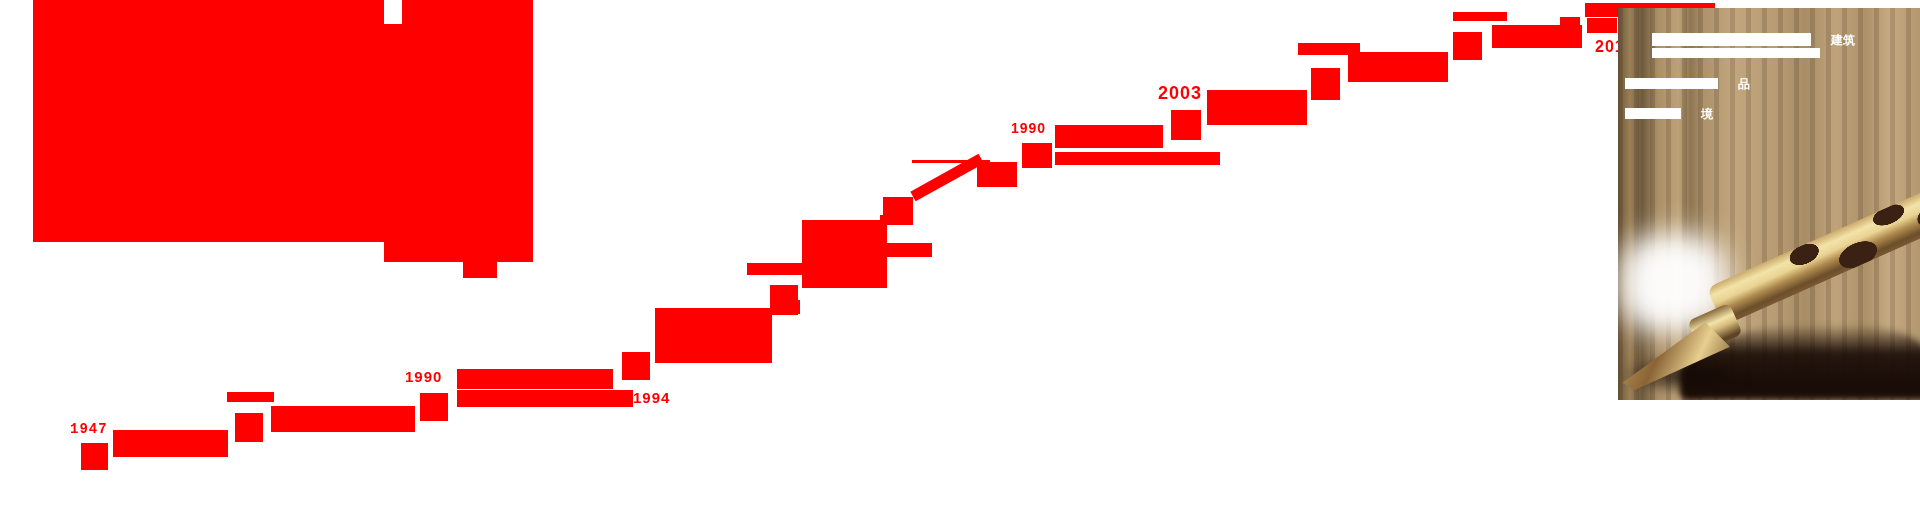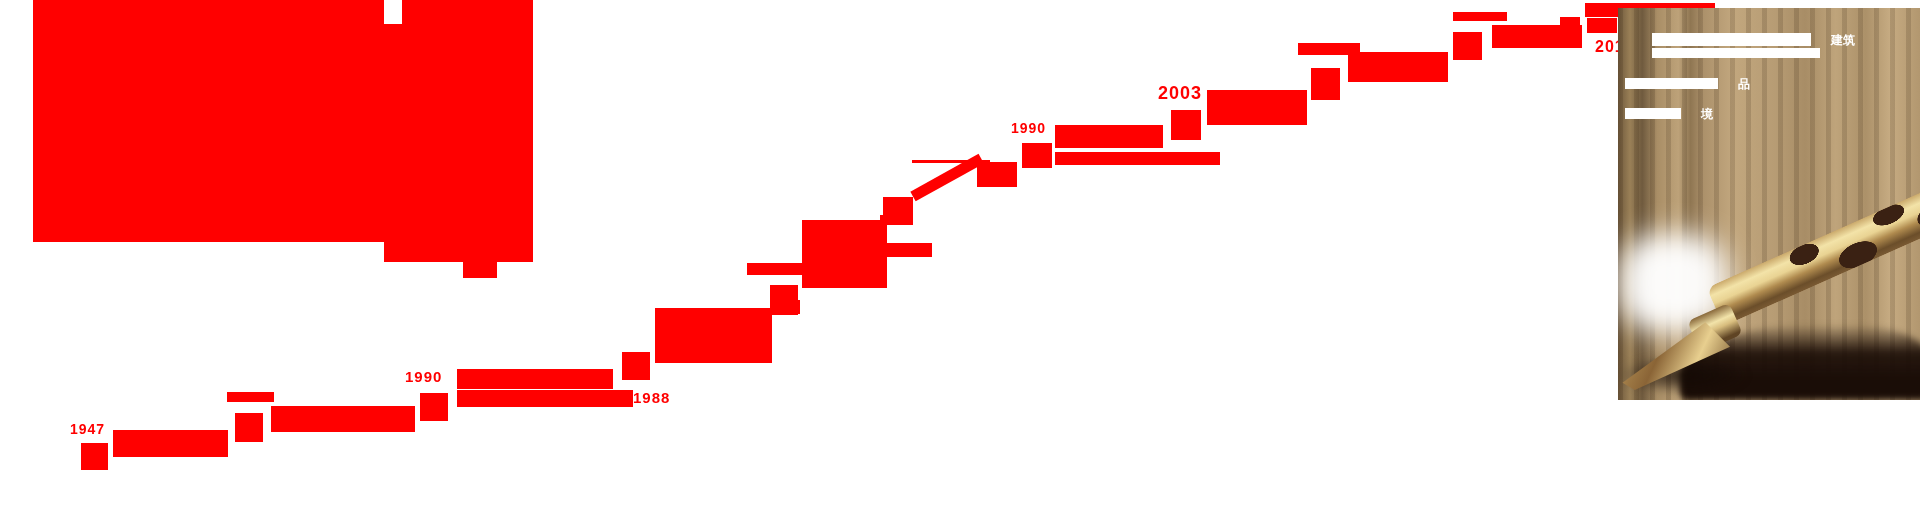--- a/index.html
+++ b/index.html
@@ -61,32 +61,32 @@
 
 <div id="stage">
   <div id="title-graphic">
       <div class="blk" style="left: 33px; top: 0px; width: 351px; height: 242px;"></div>
       <div class="blk" style="left: 402px; top: 0px; width: 131px; height: 262px;"></div>
       <div class="blk" style="left: 384px; top: 24px; width: 18px; height: 238px;"></div>
       <div class="blk" style="left: 463px; top: 262px; width: 34px; height: 16px;"></div>
     </div>
   <div id="timeline-layer">
       <div class="">
-        <div class="yeartext" style="left: 70px; top: 422px; width: 50px; height: 14px; font-size: 14px;">1947</div>
+        <div class="yeartext" style="left: 70px; top: 422px; width: 50px; height: 14px; font-size: 14px; font-family: Liberation Mono, monospace;">1947</div>
         <div class="node" style="left: 81px; top: 443px; width: 27px; height: 27px;"></div>
         <div class="blk" style="left: 113px; top: 430px; width: 115px; height: 27px;"></div>
       </div>
       <div class="">
         <div class="blk" style="left: 227px; top: 392px; width: 47px; height: 10px;"></div>
         <div class="node" style="left: 235px; top: 413px; width: 28px; height: 29px;"></div>
         <div class="blk" style="left: 271px; top: 406px; width: 144px; height: 26px;"></div>
       </div>
       <div class="">
         <div class="yeartext" style="left: 405px; top: 369px; width: 52px; height: 15px; font-size: 15px;">1990</div>
-        <div class="yeartext" style="left: 633px; top: 390px; width: 42px; height: 15px; font-size: 15px;">1988</div>
+        <div class="yeartext" style="left: 633px; top: 390px; width: 42px; height: 15px; font-size: 15px;">1994</div>
         <div class="node" style="left: 420px; top: 393px; width: 28px; height: 28px;"></div>
         <div class="blk" style="left: 457px; top: 369px; width: 156px; height: 20px;"></div>
         <div class="blk" style="left: 457px; top: 390px; width: 176px; height: 17px;"></div>
       </div>
       <div class="">
         <div class="node" style="left: 622px; top: 352px; width: 28px; height: 28px;"></div>
         <div class="blk" style="left: 655px; top: 308px; width: 117px; height: 55px;"></div>
         <div class="blk" style="left: 772px; top: 300px; width: 28px; height: 14px;"></div>
       </div>
       <div class="">

